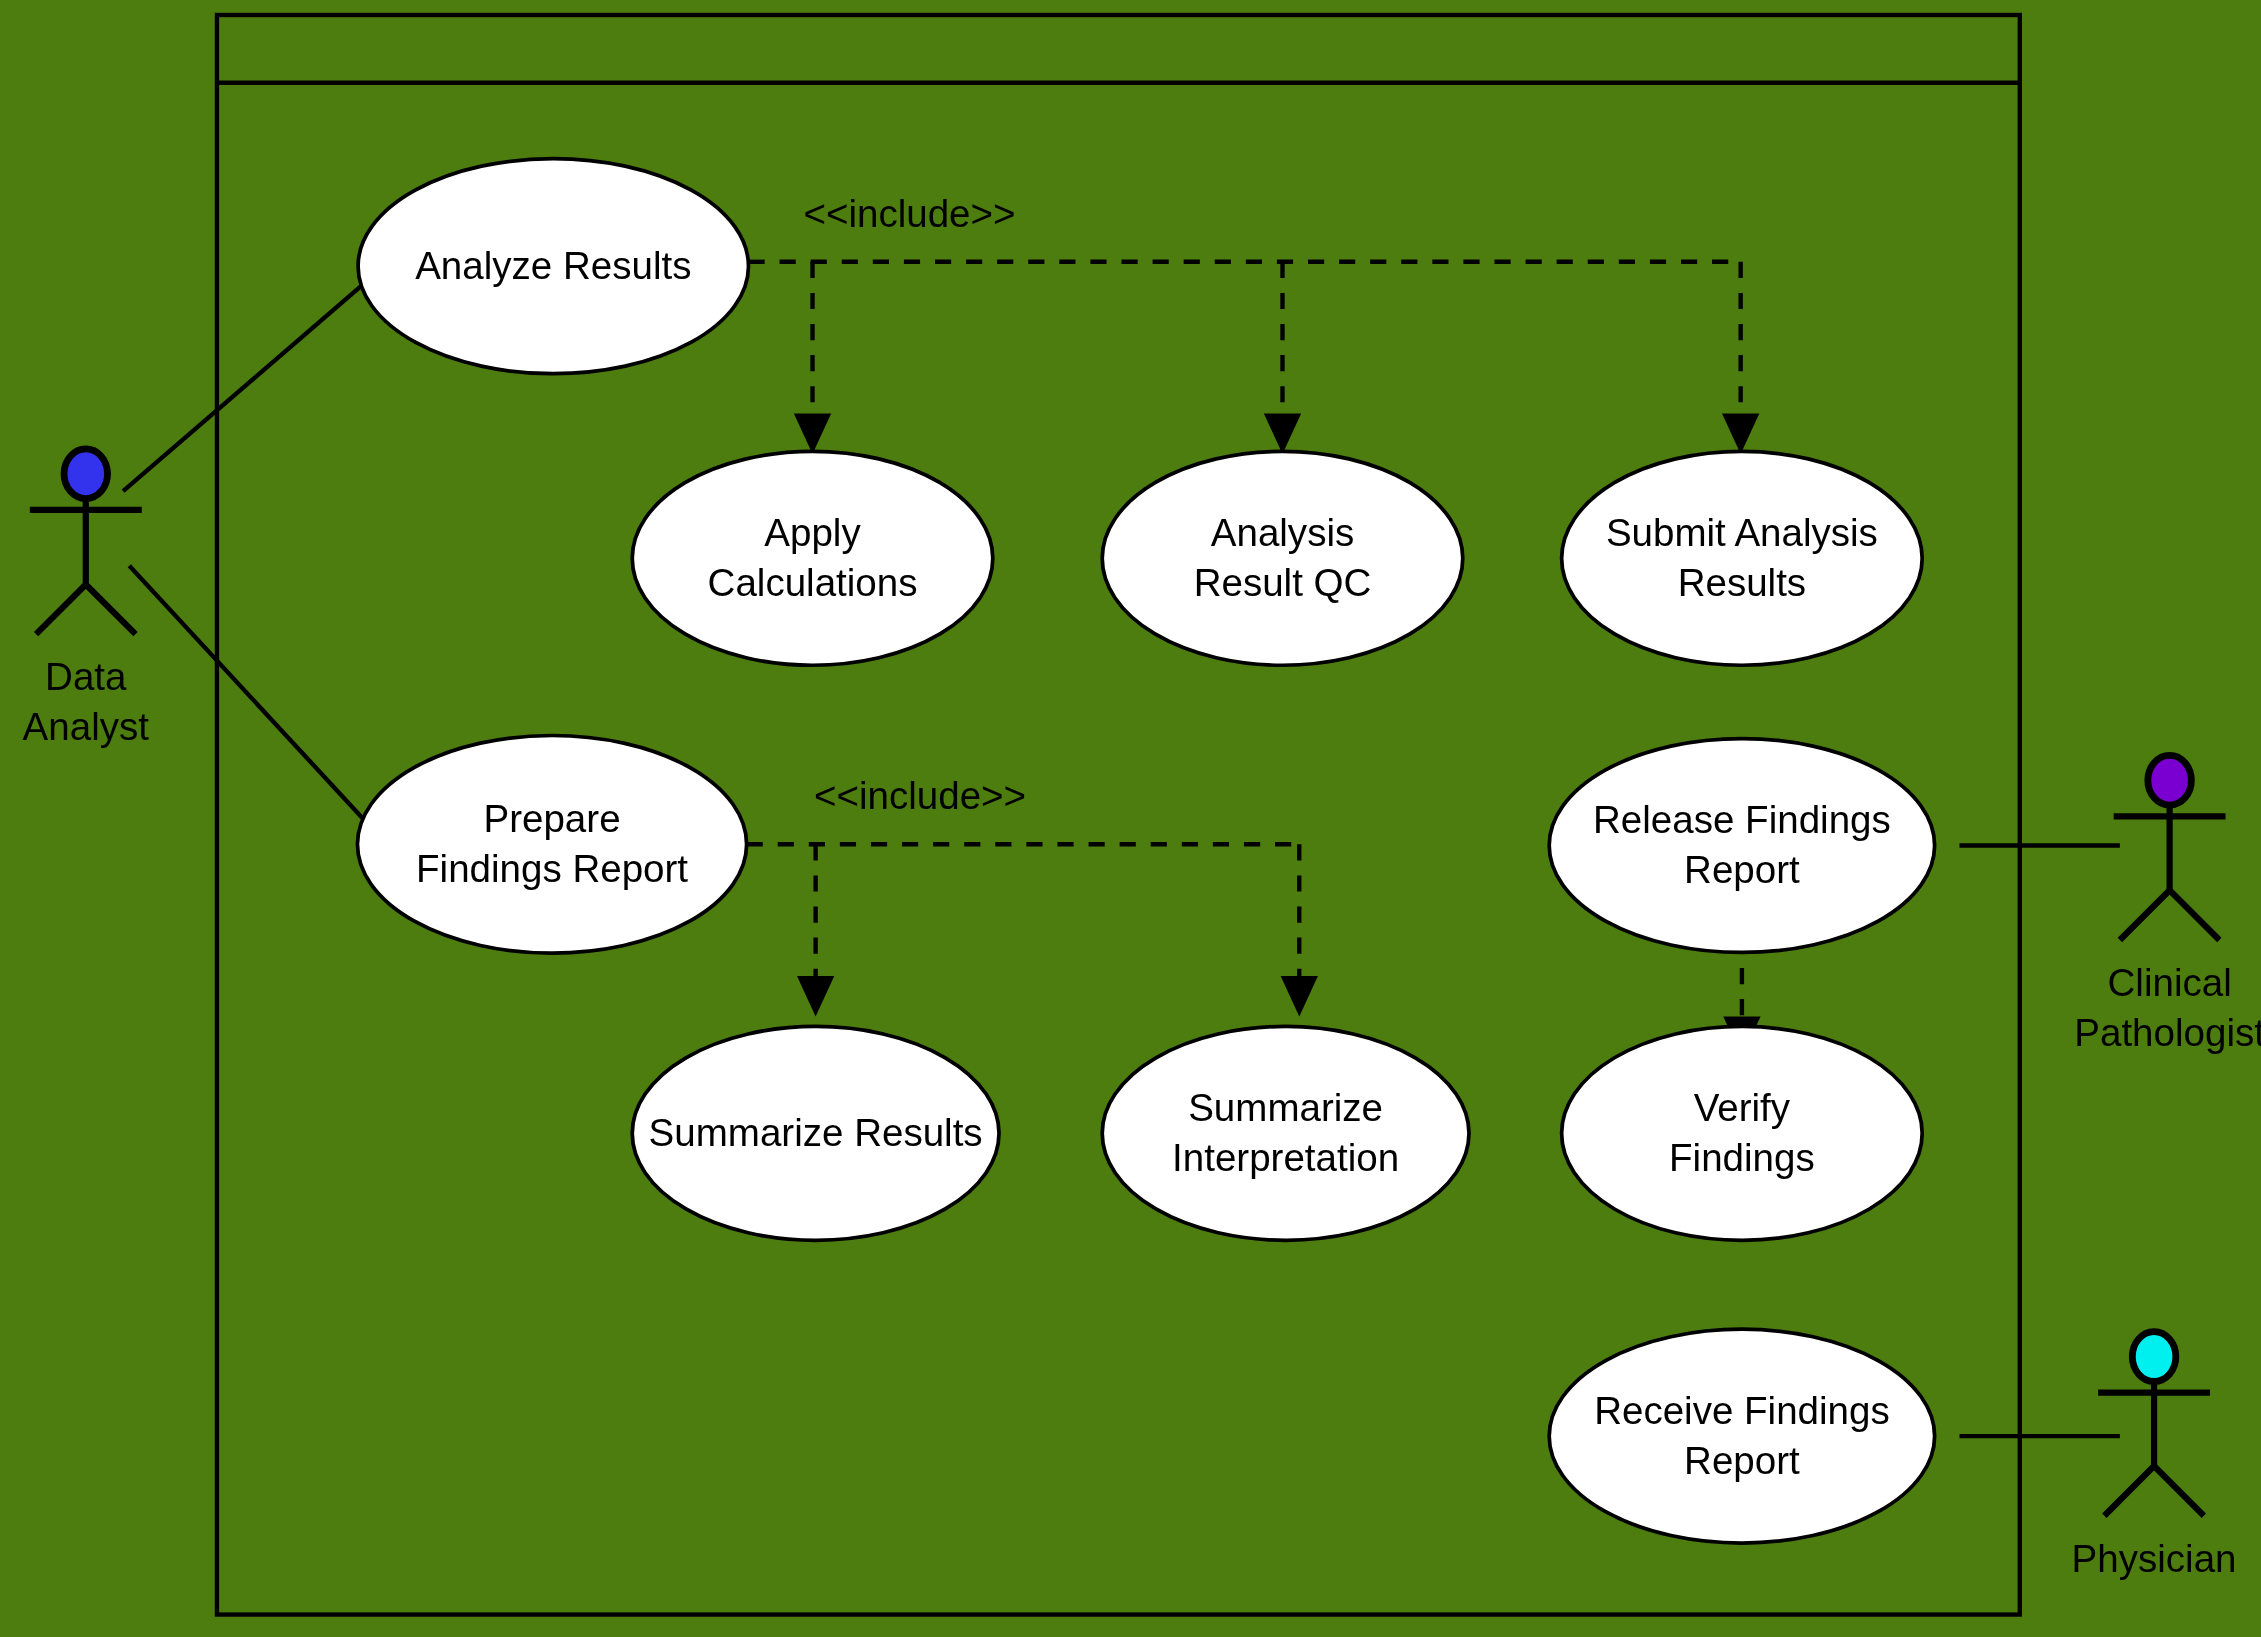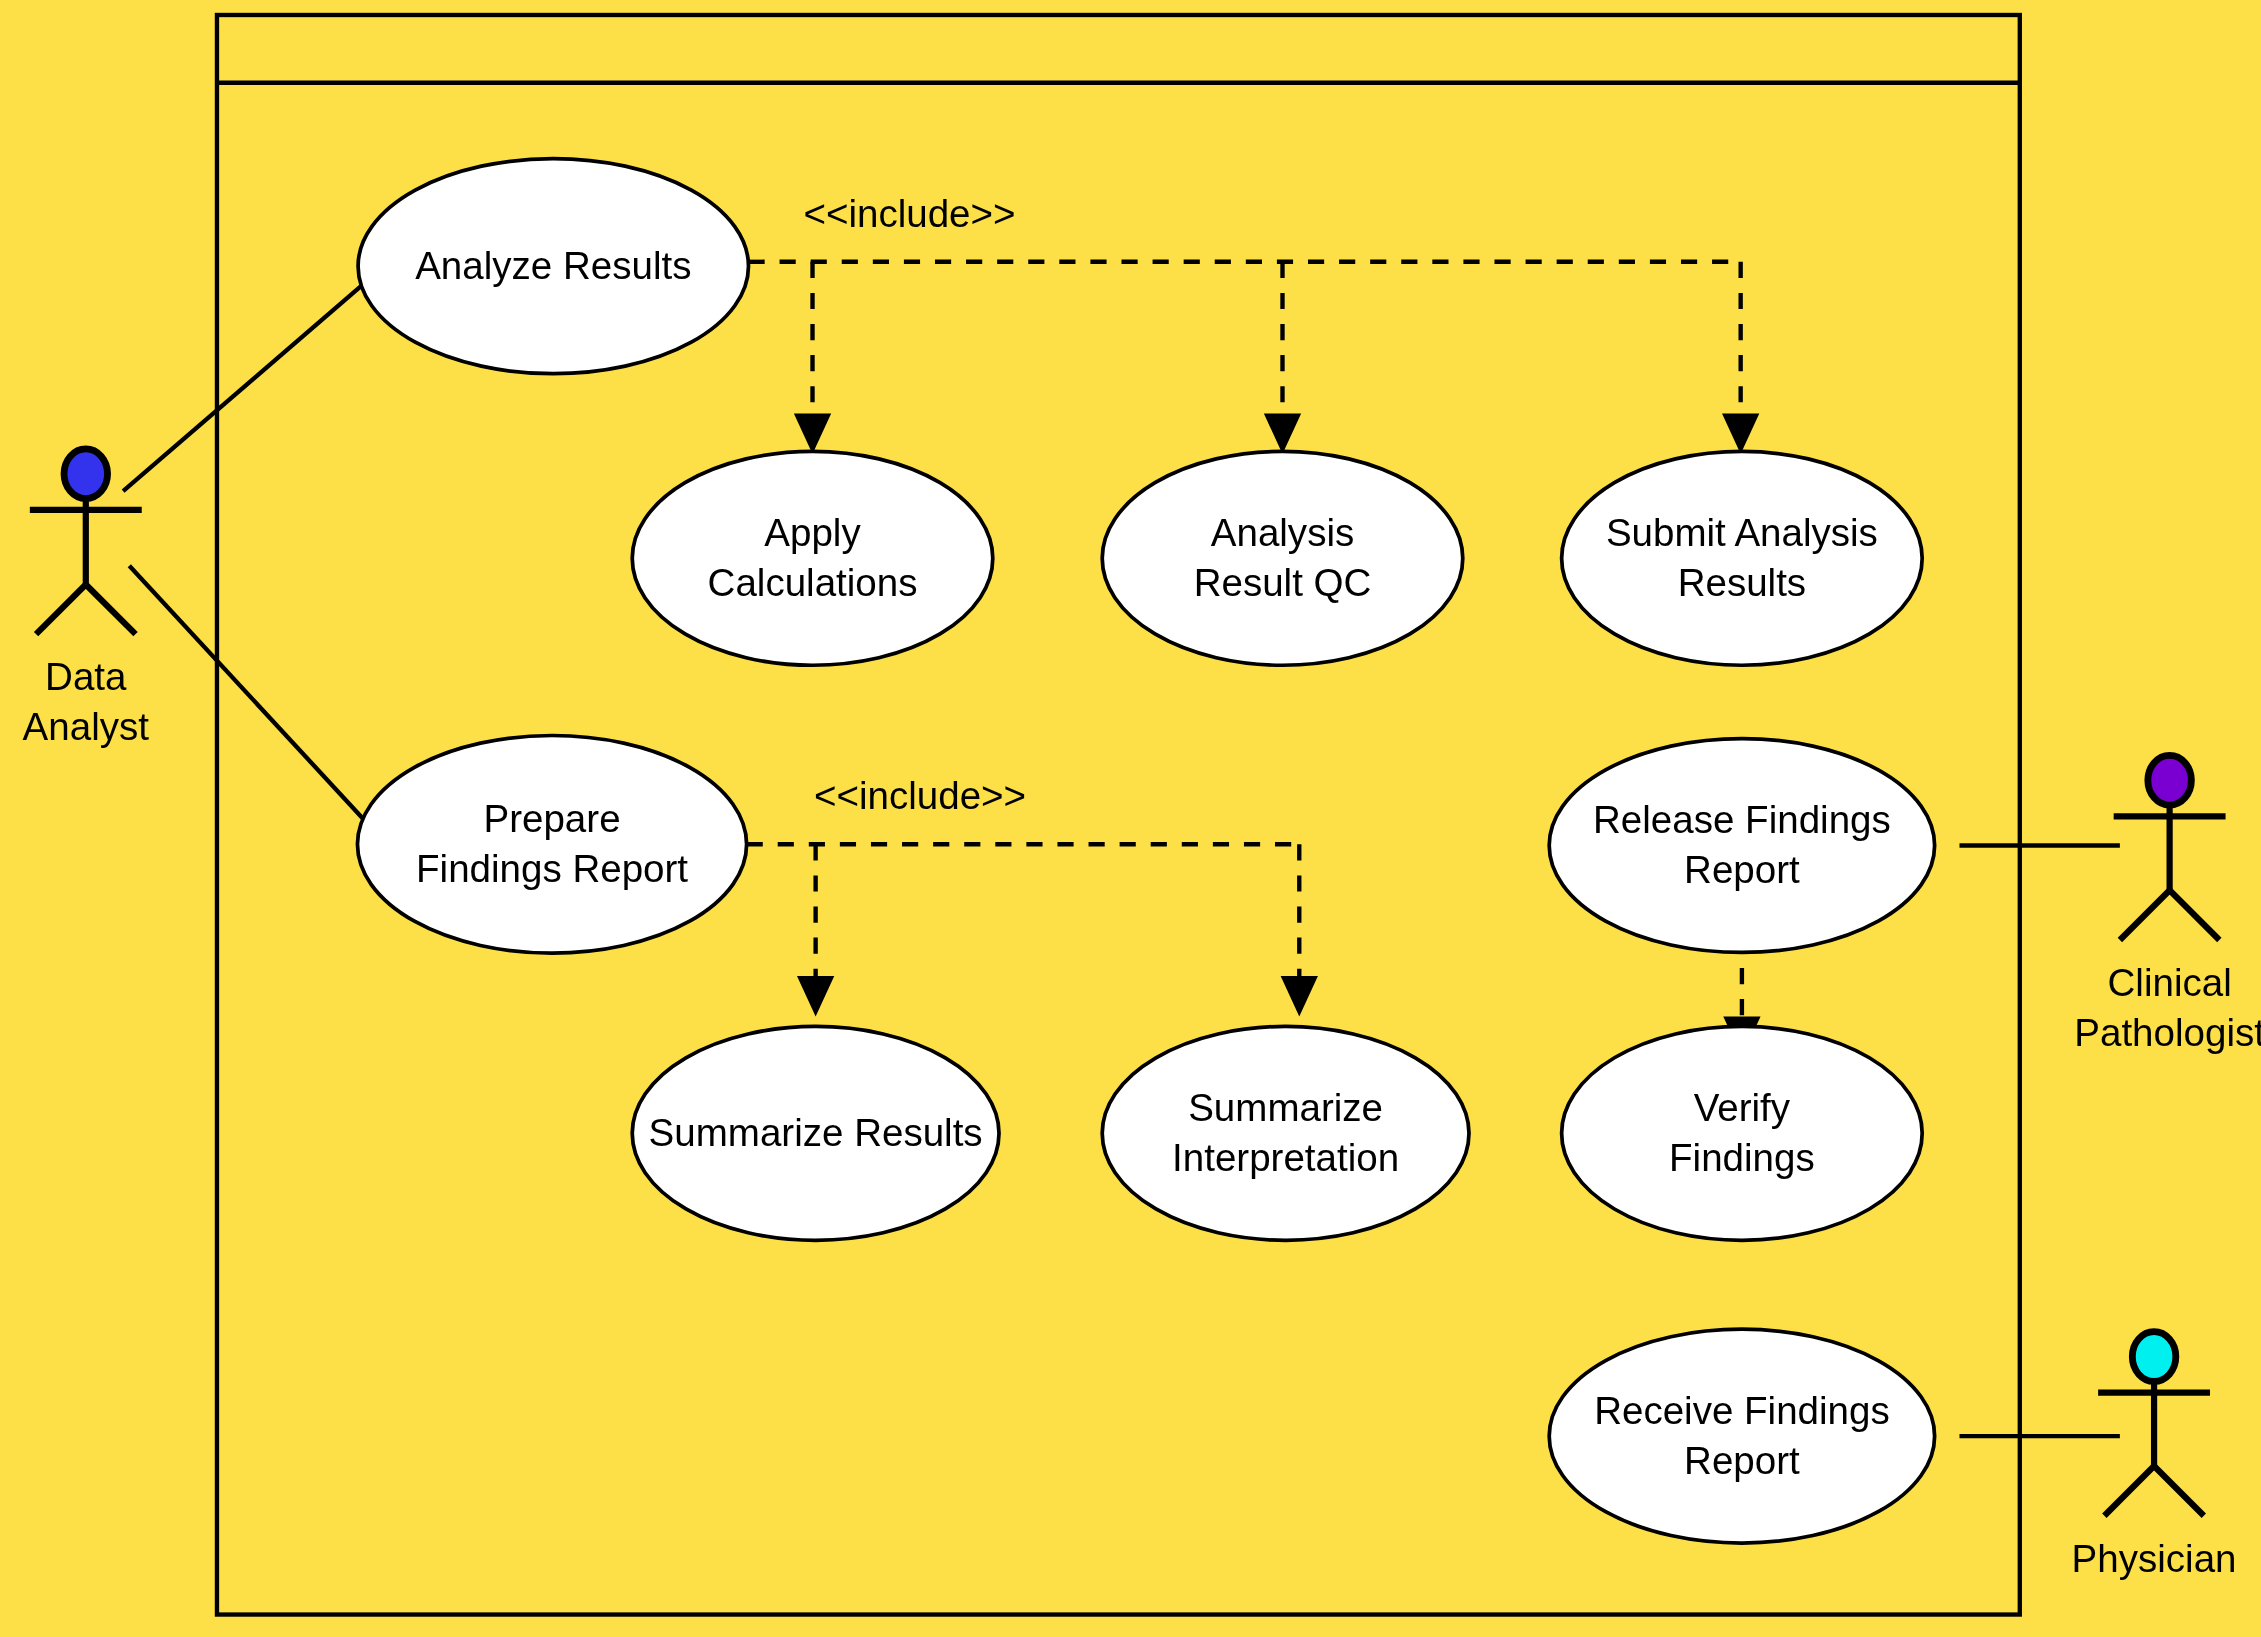--- a/index.html
+++ b/index.html
@@ -8,21 +8,21 @@
     padding: 0;
     background: #ffffff;
   }
   body {
     font-family: "Liberation Sans", sans-serif;
   }
   #stage {
     position: relative;
     width: 2261px;
     height: 1637px;
-    background: #fde047;
+    background: #4d7c0f;
     overflow: hidden;
   }
   #diagram {
     display: block;
     width: 2261px;
     height: 1637px;
   }
   .uc-ellipse {
     fill: #ffffff;
     stroke: #000000;

